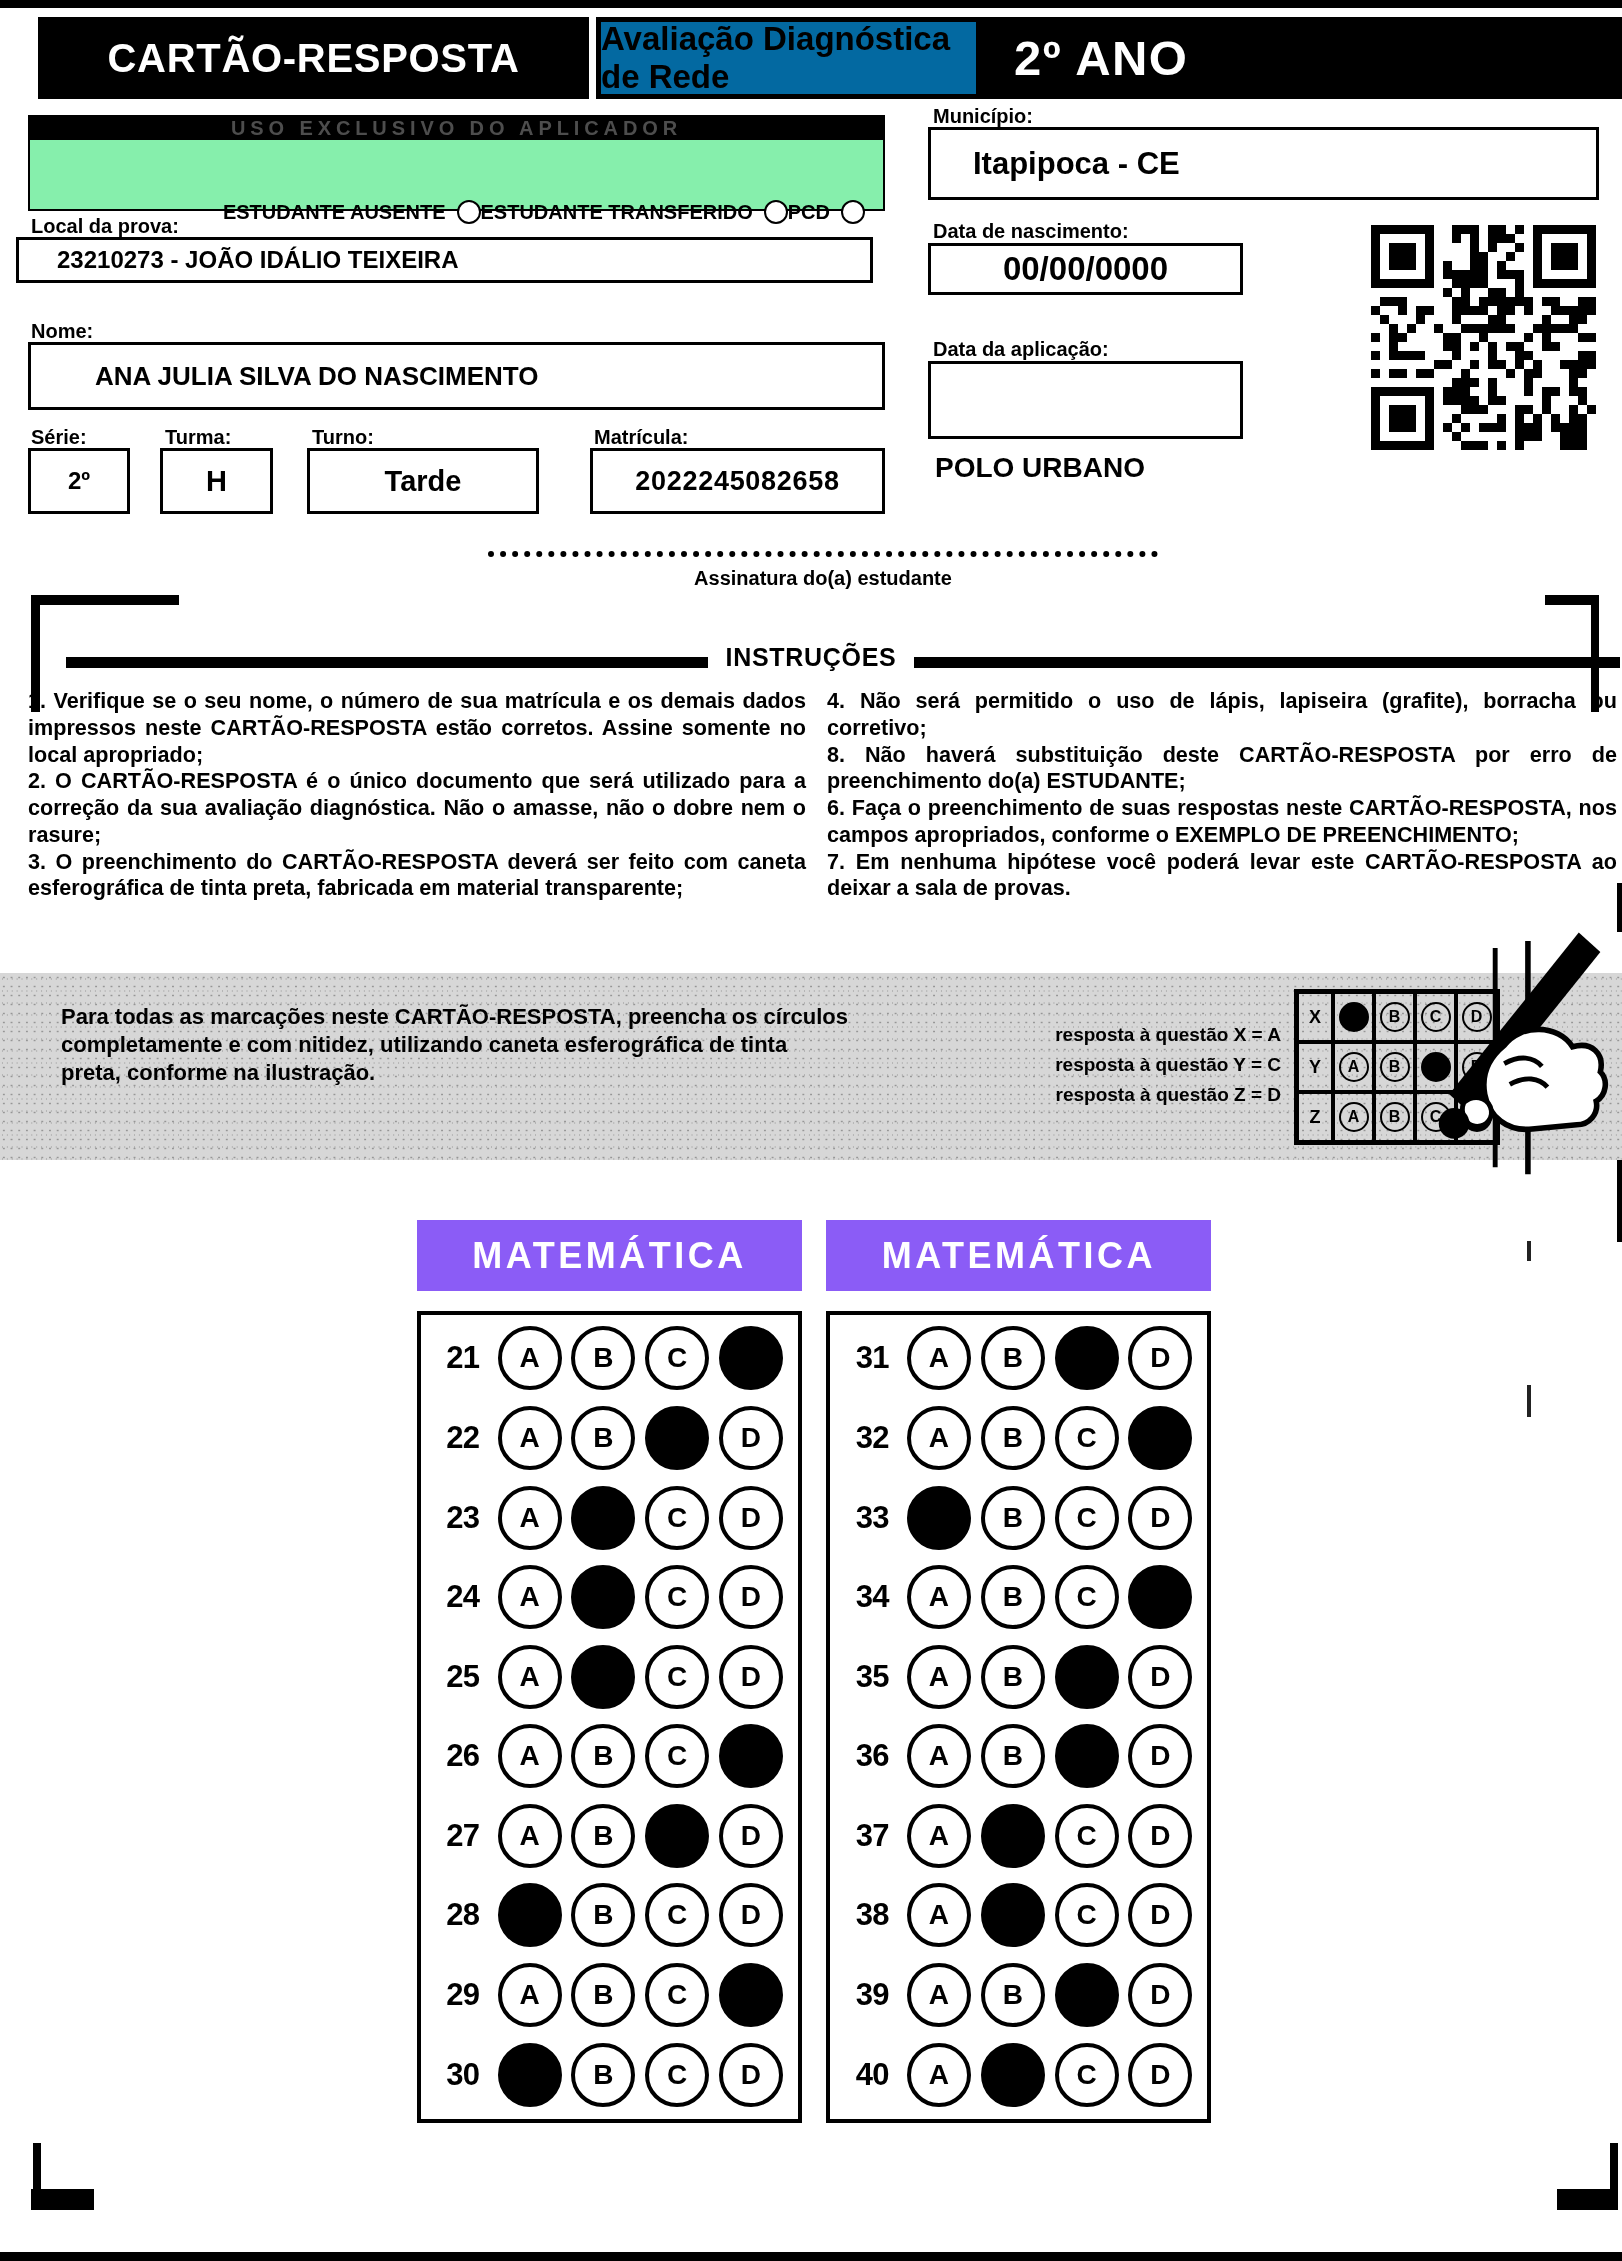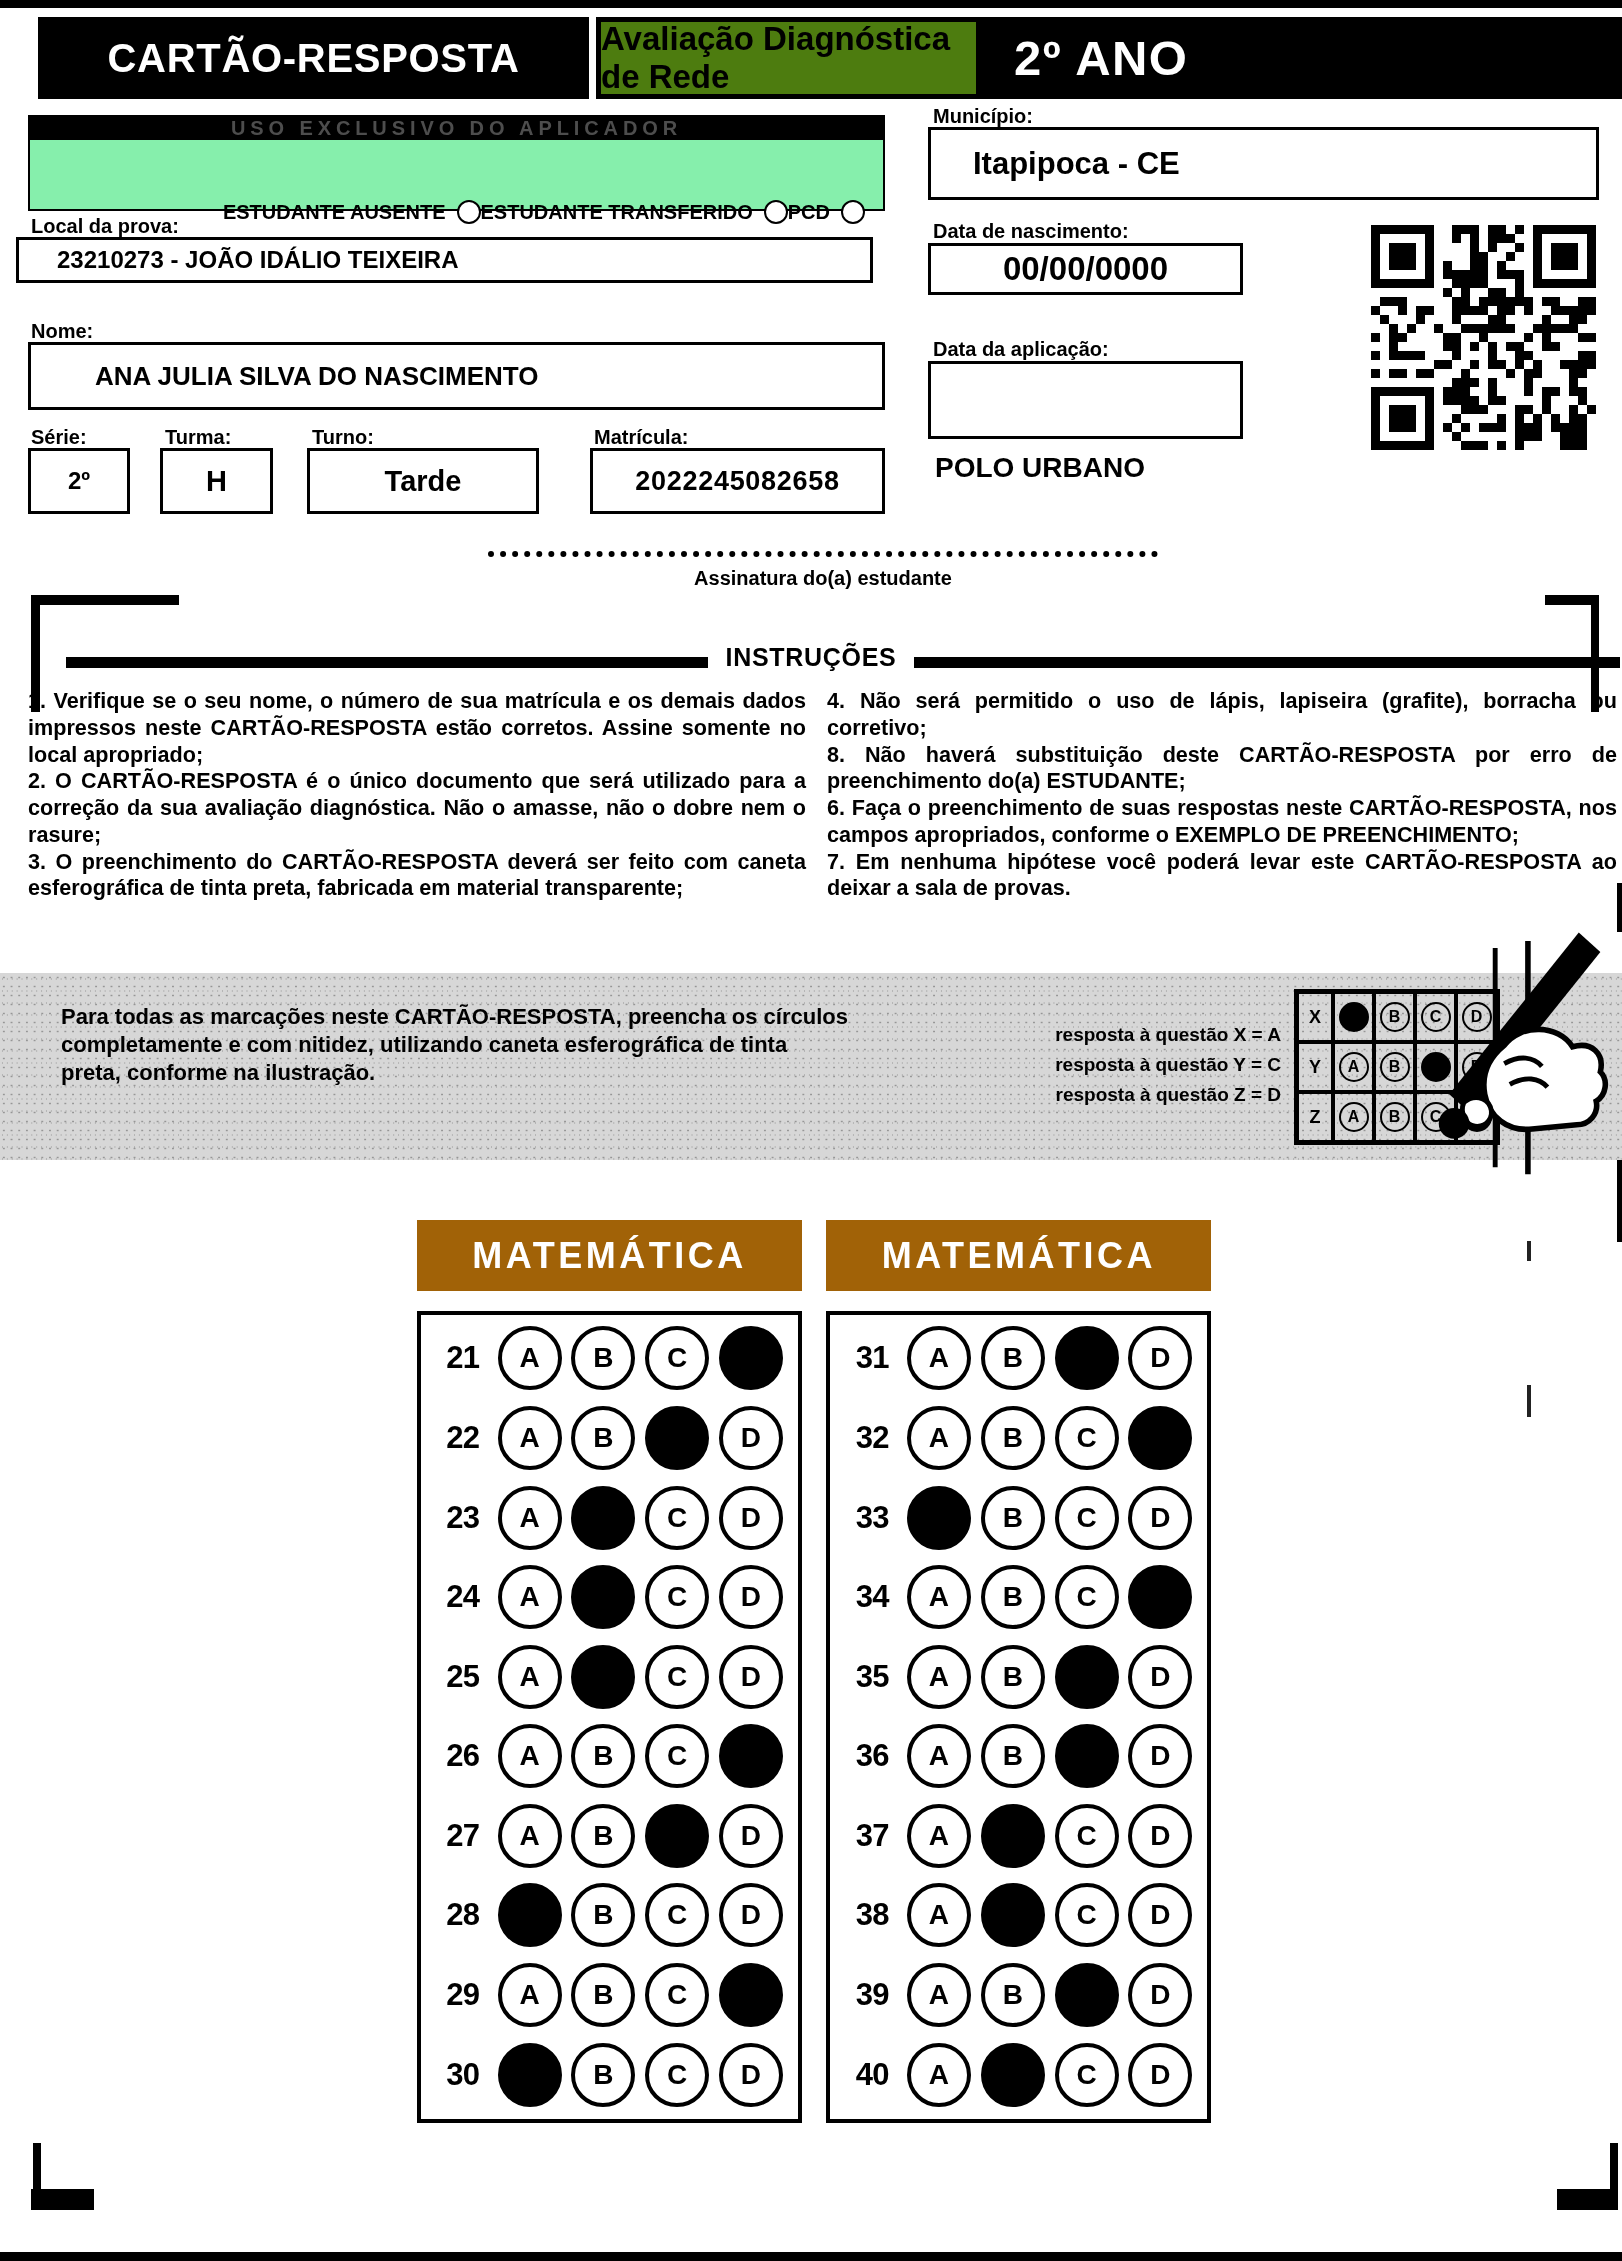--- a/index.html
+++ b/index.html
@@ -6,21 +6,21 @@
   #page{position:relative;width:1622px;height:2261px;background:#fff;color:#000;
         font-family:"Liberation Sans",sans-serif;overflow:hidden;}
   .abs{position:absolute;}
   .ink{background:#000;}
 
   
   #top-bar{left:0;top:0;width:1622px;height:8.4px;}
   #header{left:38px;top:17.4px;width:1584px;height:82px;display:flex;}
   #hdr-title{width:551px;background:#000;color:#fff;display:flex;align-items:center;justify-content:center;
              font-size:40px;font-weight:700;letter-spacing:0.7px;}
-  #hdr-sub{width:385px;margin-left:7px;background:#4d7c0f;border:5.6px solid #000;box-sizing:border-box;
+  #hdr-sub{width:385px;margin-left:7px;background:#0369a1;border:5.6px solid #000;box-sizing:border-box;
            display:flex;align-items:center;justify-content:center;font-size:33px;font-weight:700;}
   #hdr-grade{flex:1;background:#000;color:#fff;display:flex;align-items:center;
              font-size:49px;font-weight:700;padding-left:33px;letter-spacing:1.4px;}
 
   
   #aplicador{left:28px;top:115px;width:857px;height:96px;border:2.8px solid #000;box-sizing:border-box;
              display:flex;flex-direction:column;background:#86efac;}
   #aplicador-bar{height:40px;background:#000;color:#4d4d4d;display:flex;align-items:center;justify-content:center;
                  font-size:20px;font-weight:700;letter-spacing:4.9px;}
   #aplicador-row{flex:1;display:flex;align-items:center;justify-content:flex-end;
@@ -94,21 +94,21 @@
   .ex-cell{border:2.1px solid #000;width:37px;height:46px;display:flex;align-items:center;justify-content:center;}
   .ex-labelcell{width:32px;font-size:18px;font-weight:700;}
   .ex-bubble{width:30px;height:30px;border:2.8px solid #000;border-radius:50%;box-sizing:border-box;
              display:flex;align-items:center;justify-content:center;font-size:16px;font-weight:700;}
   .ex-bubble.filled{background:#000;}
   #pen-illustration{left:1422px;top:927px;width:200px;height:280px;pointer-events:none;}
 
   
   #answer-sections{left:417px;top:1220px;display:flex;gap:24.4px;}
   .ans-sec{width:385px;}
-  .ans-header{height:71px;background:#a16207;color:#fff;display:flex;align-items:center;justify-content:center;
+  .ans-header{height:71px;background:#8b5cf6;color:#fff;display:flex;align-items:center;justify-content:center;
               font-size:36px;font-weight:700;letter-spacing:3.5px;}
   .ans-grid{margin-top:19.5px;height:812px;border:4.2px solid #000;box-sizing:border-box;
             display:flex;flex-direction:column;justify-content:space-around;padding:4.2px 7px 4.2px 8.4px;background:#fff;}
   .ans-row{display:flex;align-items:center;}
   .ans-num{width:50px;text-align:right;font-size:31px;font-weight:700;margin-right:8.4px;letter-spacing:-0.7px;}
   .ans-bubble{width:64px;height:64px;border:4.9px solid #000;border-radius:50%;box-sizing:border-box;flex:none;
               display:flex;align-items:center;justify-content:center;font-size:28px;font-weight:700;
               margin-left:9.8px;background:#fff;}
   .ans-bubble.filled{background:#000;border-color:#000;}
 </style>

